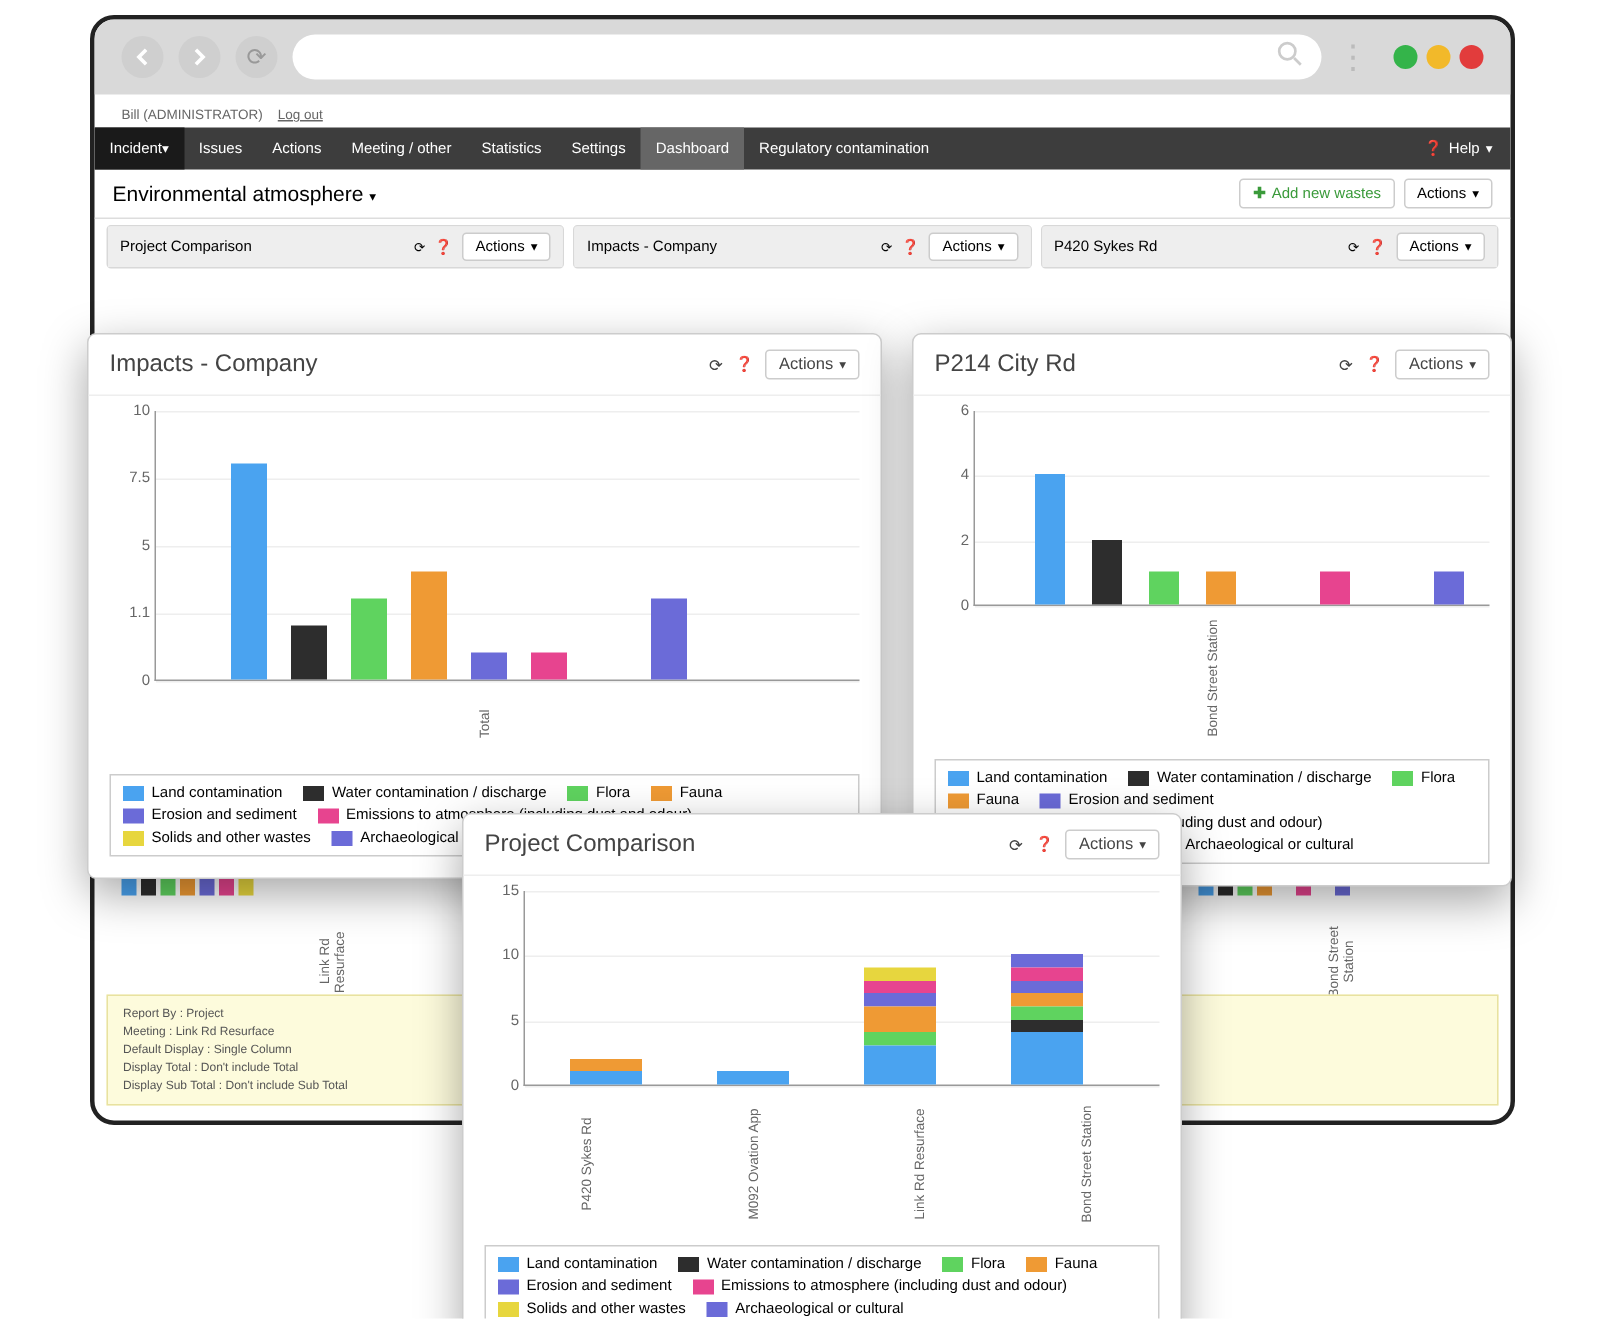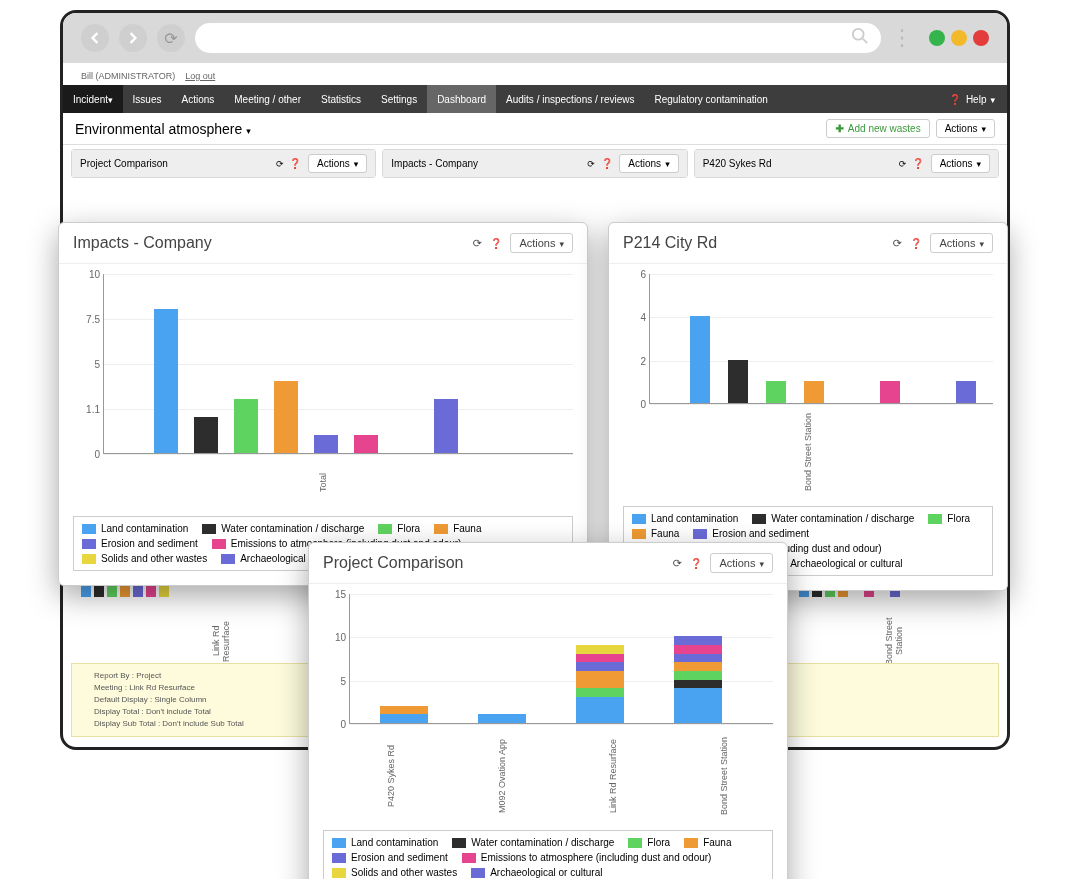--- a/index.html
+++ b/index.html
@@ -222,21 +222,20 @@
     <div class="nav-item active">
         <span>Incident</span> 
         <span class="caret-down"></span>
       </div>
     <div class="nav-item">Issues</div>
     <div class="nav-item">Actions</div>
     <div class="nav-item">Meeting / other</div>
     <div class="nav-item">Statistics</div>
     <div class="nav-item">Settings</div>
     <div class="nav-item dashboard">Dashboard</div>
-    <div class="nav-item">Audits / inspections / reviews</div>
     <div class="nav-item">Regulatory contamination</div>
     <div class="nav-help">
         <span class="help-circle"></span>
         <span>Help</span> 
         <span class="caret-down"></span>
       </div>
   </div>
 
   <div class="sub-header">
     <div><span>Environmental atmosphere</span> <span class="caret-down"></span></div>
@@ -375,21 +374,21 @@
           <span>Emissions to atmosphere (including dust and odour)</span>
         </span>
         <span style="display: inline-flex; align-items: center; gap: 3px;">
           <span class="sw" style="background: rgb(107, 107, 216);"></span>
           <span>Archaeological or cultural</span>
         </span>
       </div>
   </div>
 
   <div class="info-strip">
-    <div style="display:flex; margin-left:12px;">
+    <div style="display:flex; ">
       <div>
         <div>Report By : Project</div>
         <div>Meeting : Link Rd Resurface</div>
         <div>Default Display : Single Column</div>
         <div>Display Total : Don't include Total</div>
         <div>Display Sub Total : Don't include Sub Total</div>
       </div>
     </div>
   </div>
 </div>

